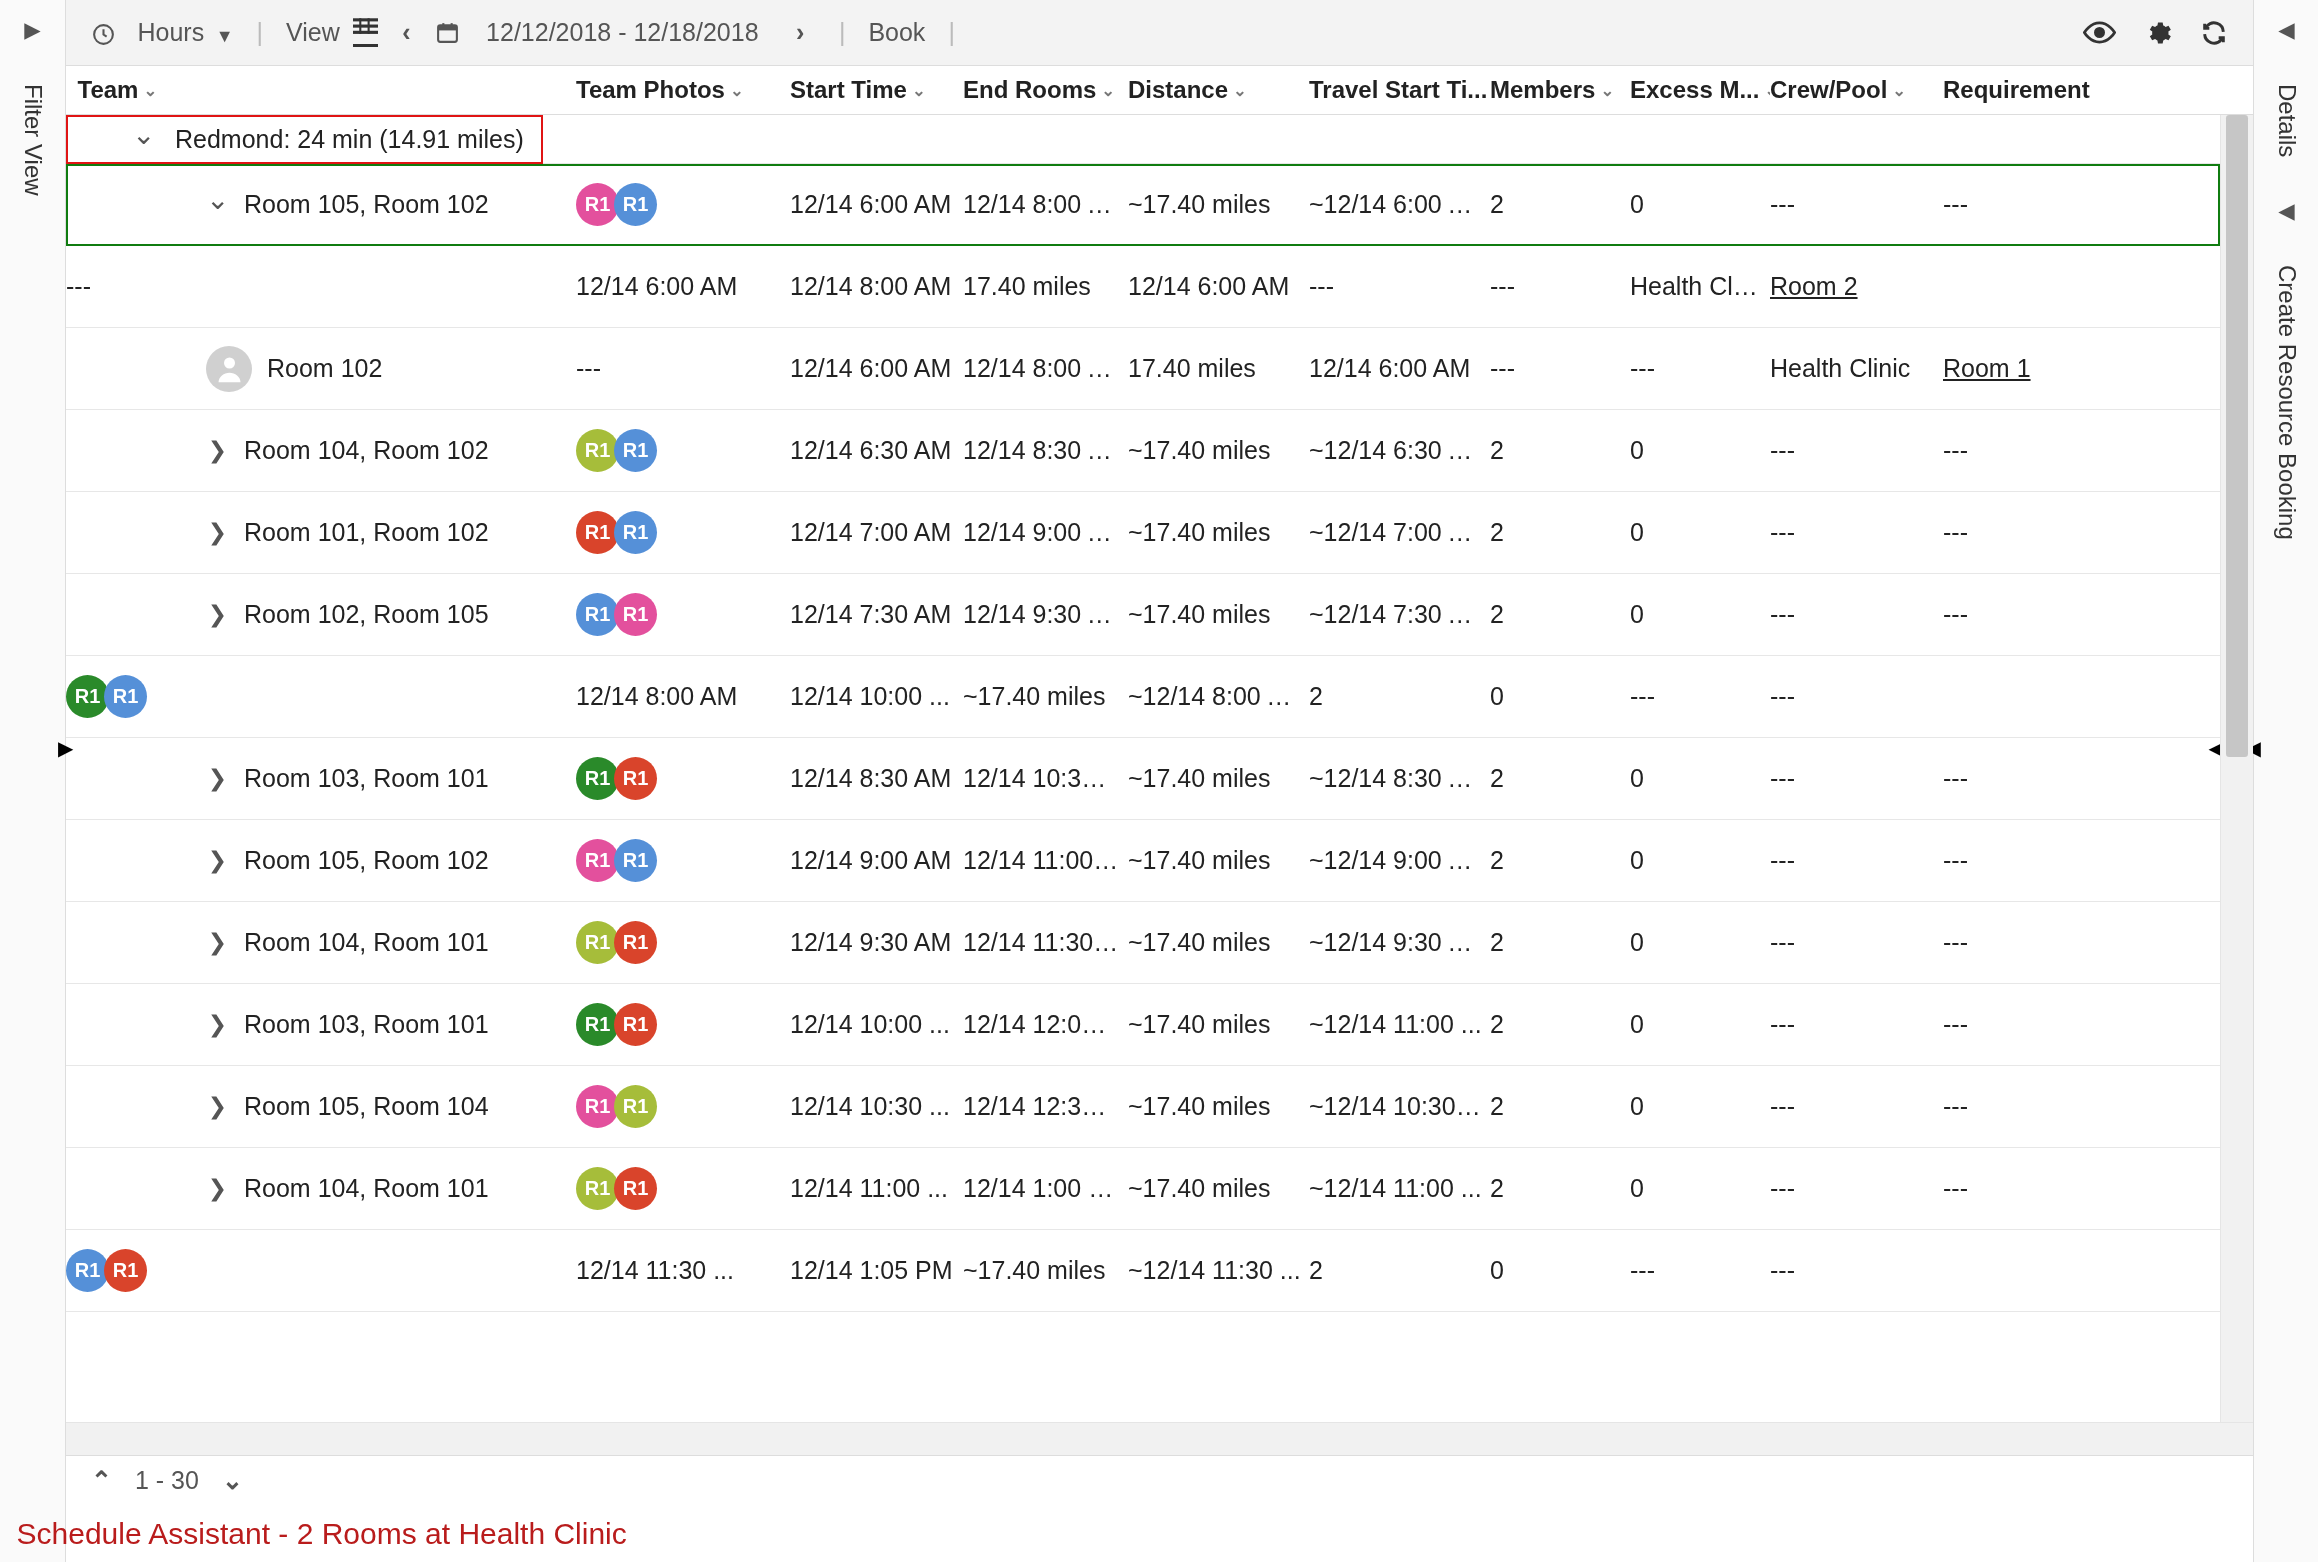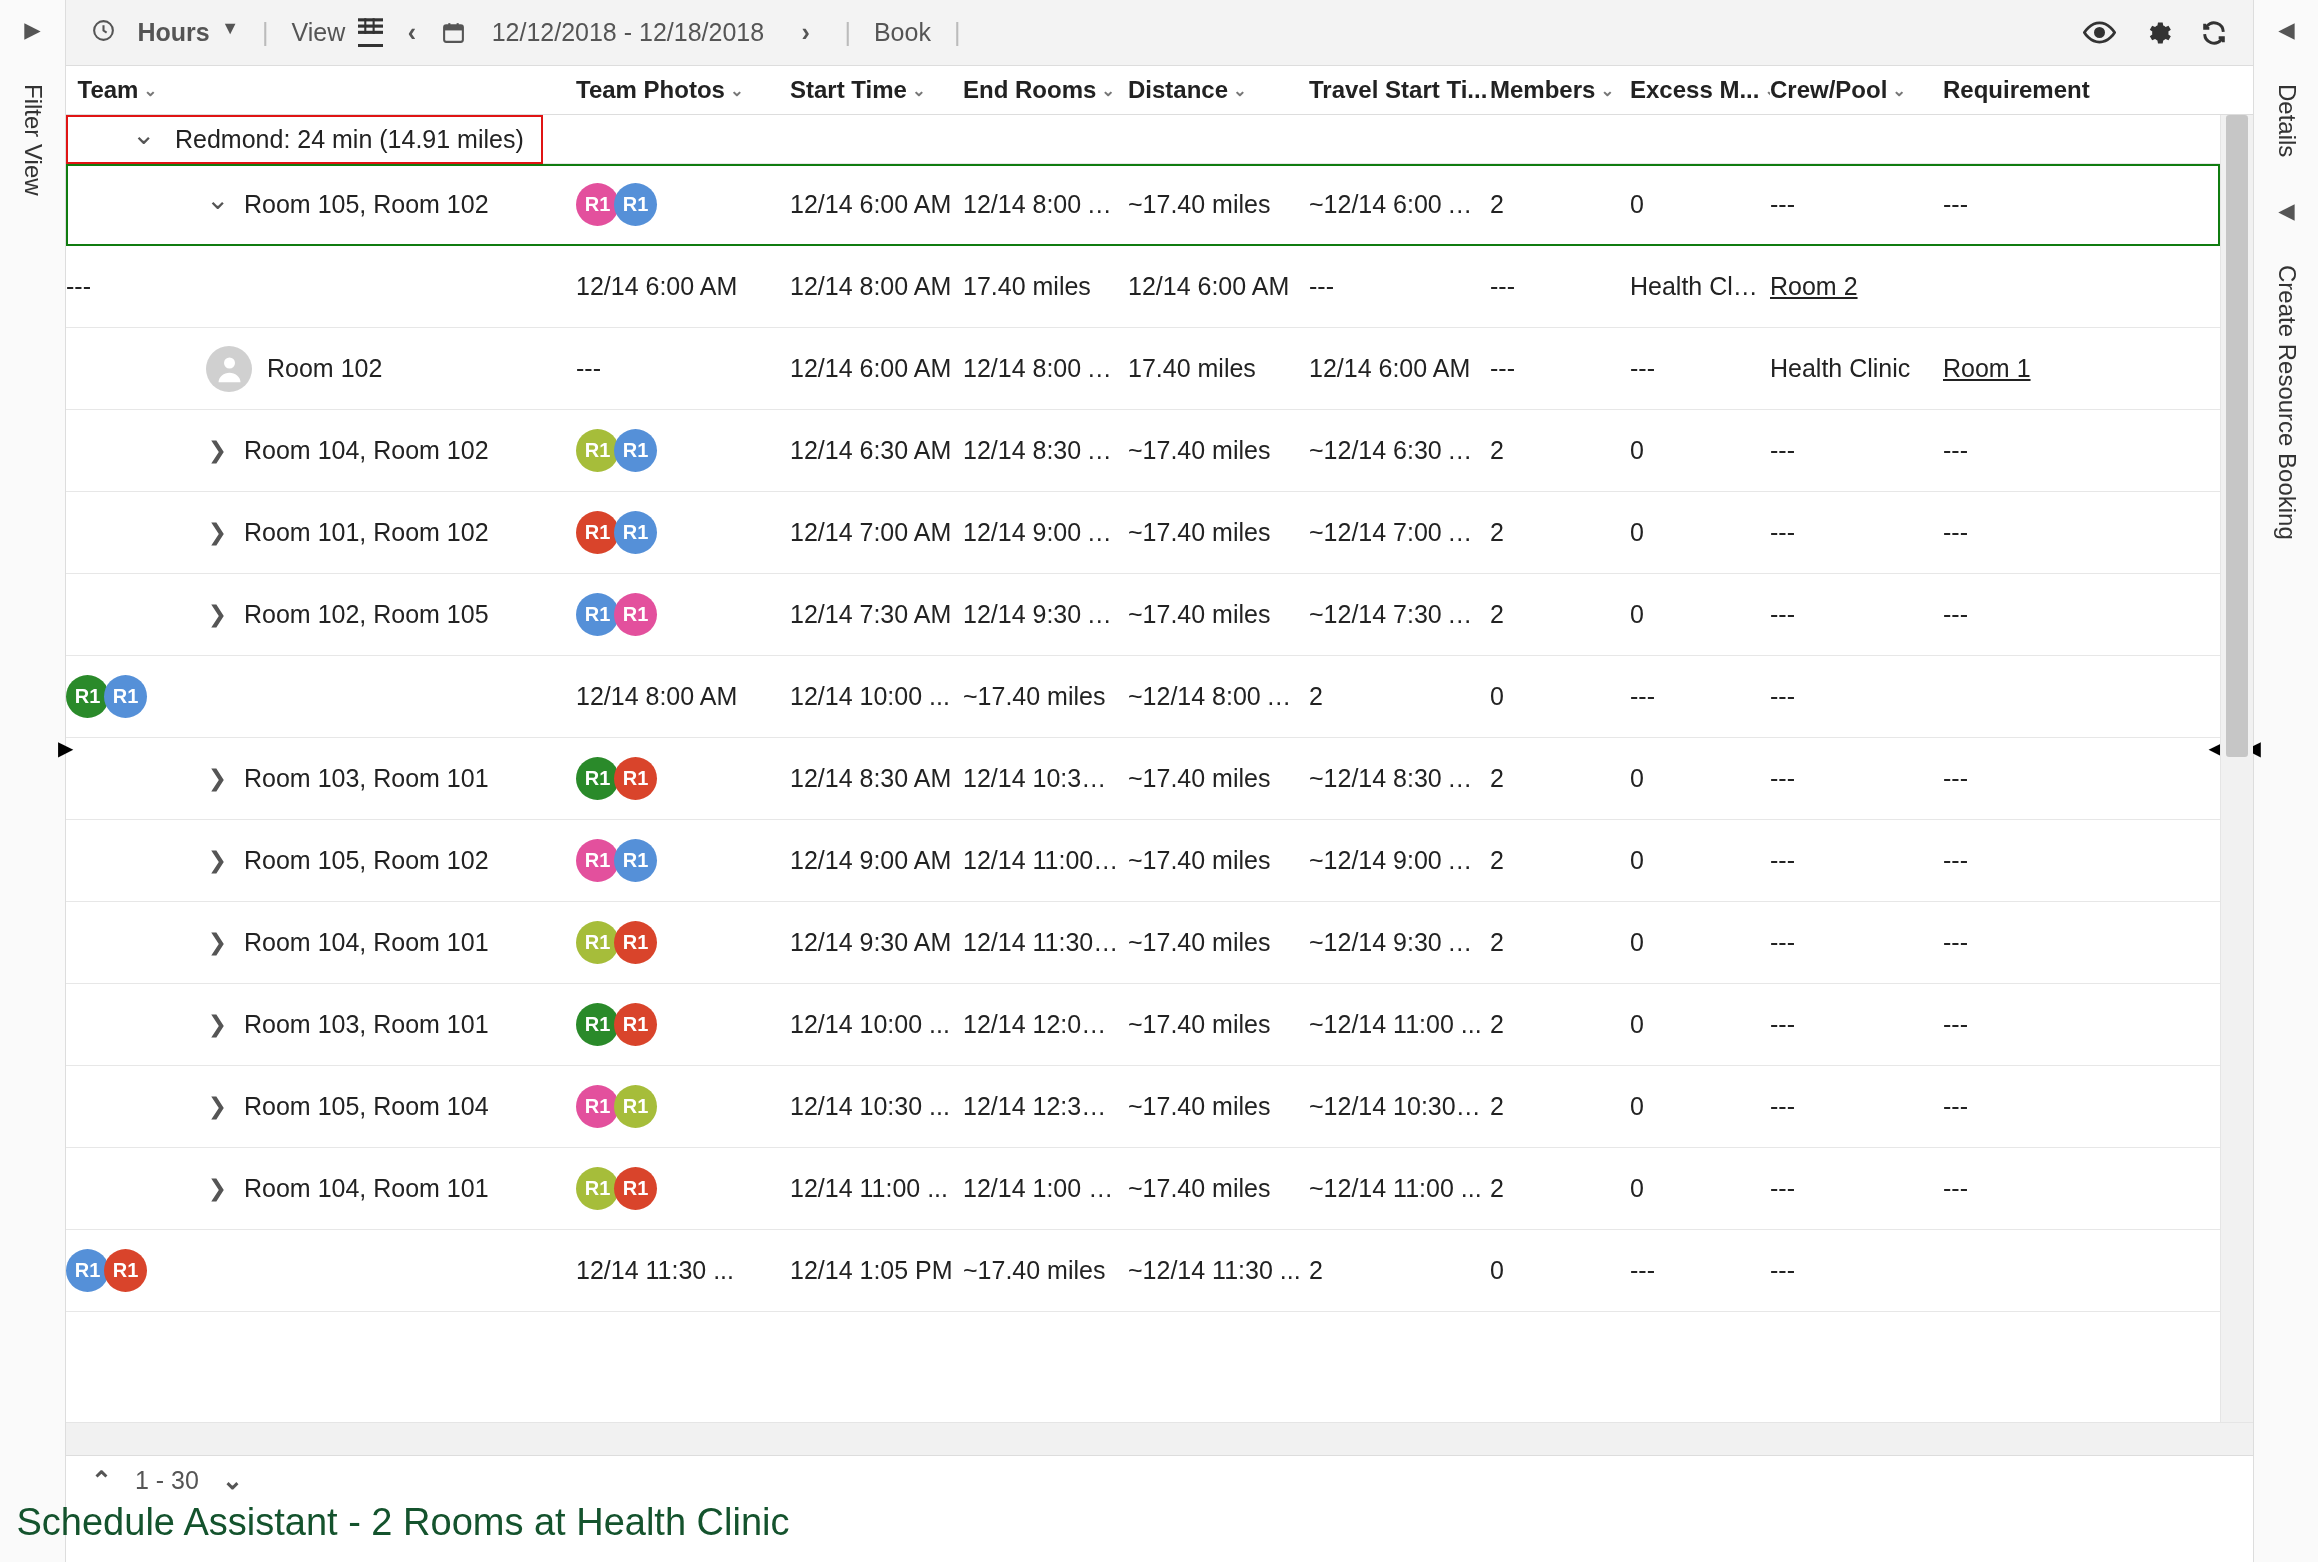--- a/index.html
+++ b/index.html
@@ -67,21 +67,21 @@
     border-bottom: 0.8px solid #ddd;
     display: flex;
     align-items: center;
     padding: 0 25px;
     gap: 13px;
     font-size: 25px;
     color: #555;
   }
   .toolbar .sep { color: #bbb; margin: 0 10px; }
   .toolbar .btn, .toolbar .icon { cursor: pointer; display: inline-flex; align-items:center; }
-  .toolbar .hours-drop { display: inline-flex; align-items:flex-start; gap: 11.5px; font-weight: bold; }
+  .toolbar .hours-drop { display: inline-flex; align-items:flex-end; gap: 11.5px; }
   .clock-icn svg, .cal-icn svg, .grid-icn svg { display:block; }
   .grid-icn { border-bottom: 3.3px solid #333; padding-bottom: 5px; }
   .chev { font-size: 25px; font-weight: bold; color: #555; padding: 0 11.5px; }
   .toolbar .spacer { flex: 1; }
   .tb-right { display:flex; align-items:center; gap: 28px; font-size: 28px; color:#333; }
   .dd-caret { font-size: 18px; color:#555; }
   
   
   .col-header {
     height: 49px;
@@ -238,23 +238,23 @@
     font-size: 25px;
     color: #555;
     background:#fff;
   }
   .pager .pg-chev { font-size: 25px; font-weight:bold; cursor:pointer; }
   
   
   .bottom-title {
     position:absolute;
     left: 16.5px;
-    bottom: 18px;
-    font-size: 38px;
-    color: #14532d;
+    bottom: 11px;
+    font-size: 30px;
+    color: #b91c1c;
   }
 
 </style>
 </head>
 <body>
 
 <div class="left-rail">
   <span class="rail-arrow">▶</span>
   <span class="rail-text">Filter View</span>
 </div>

